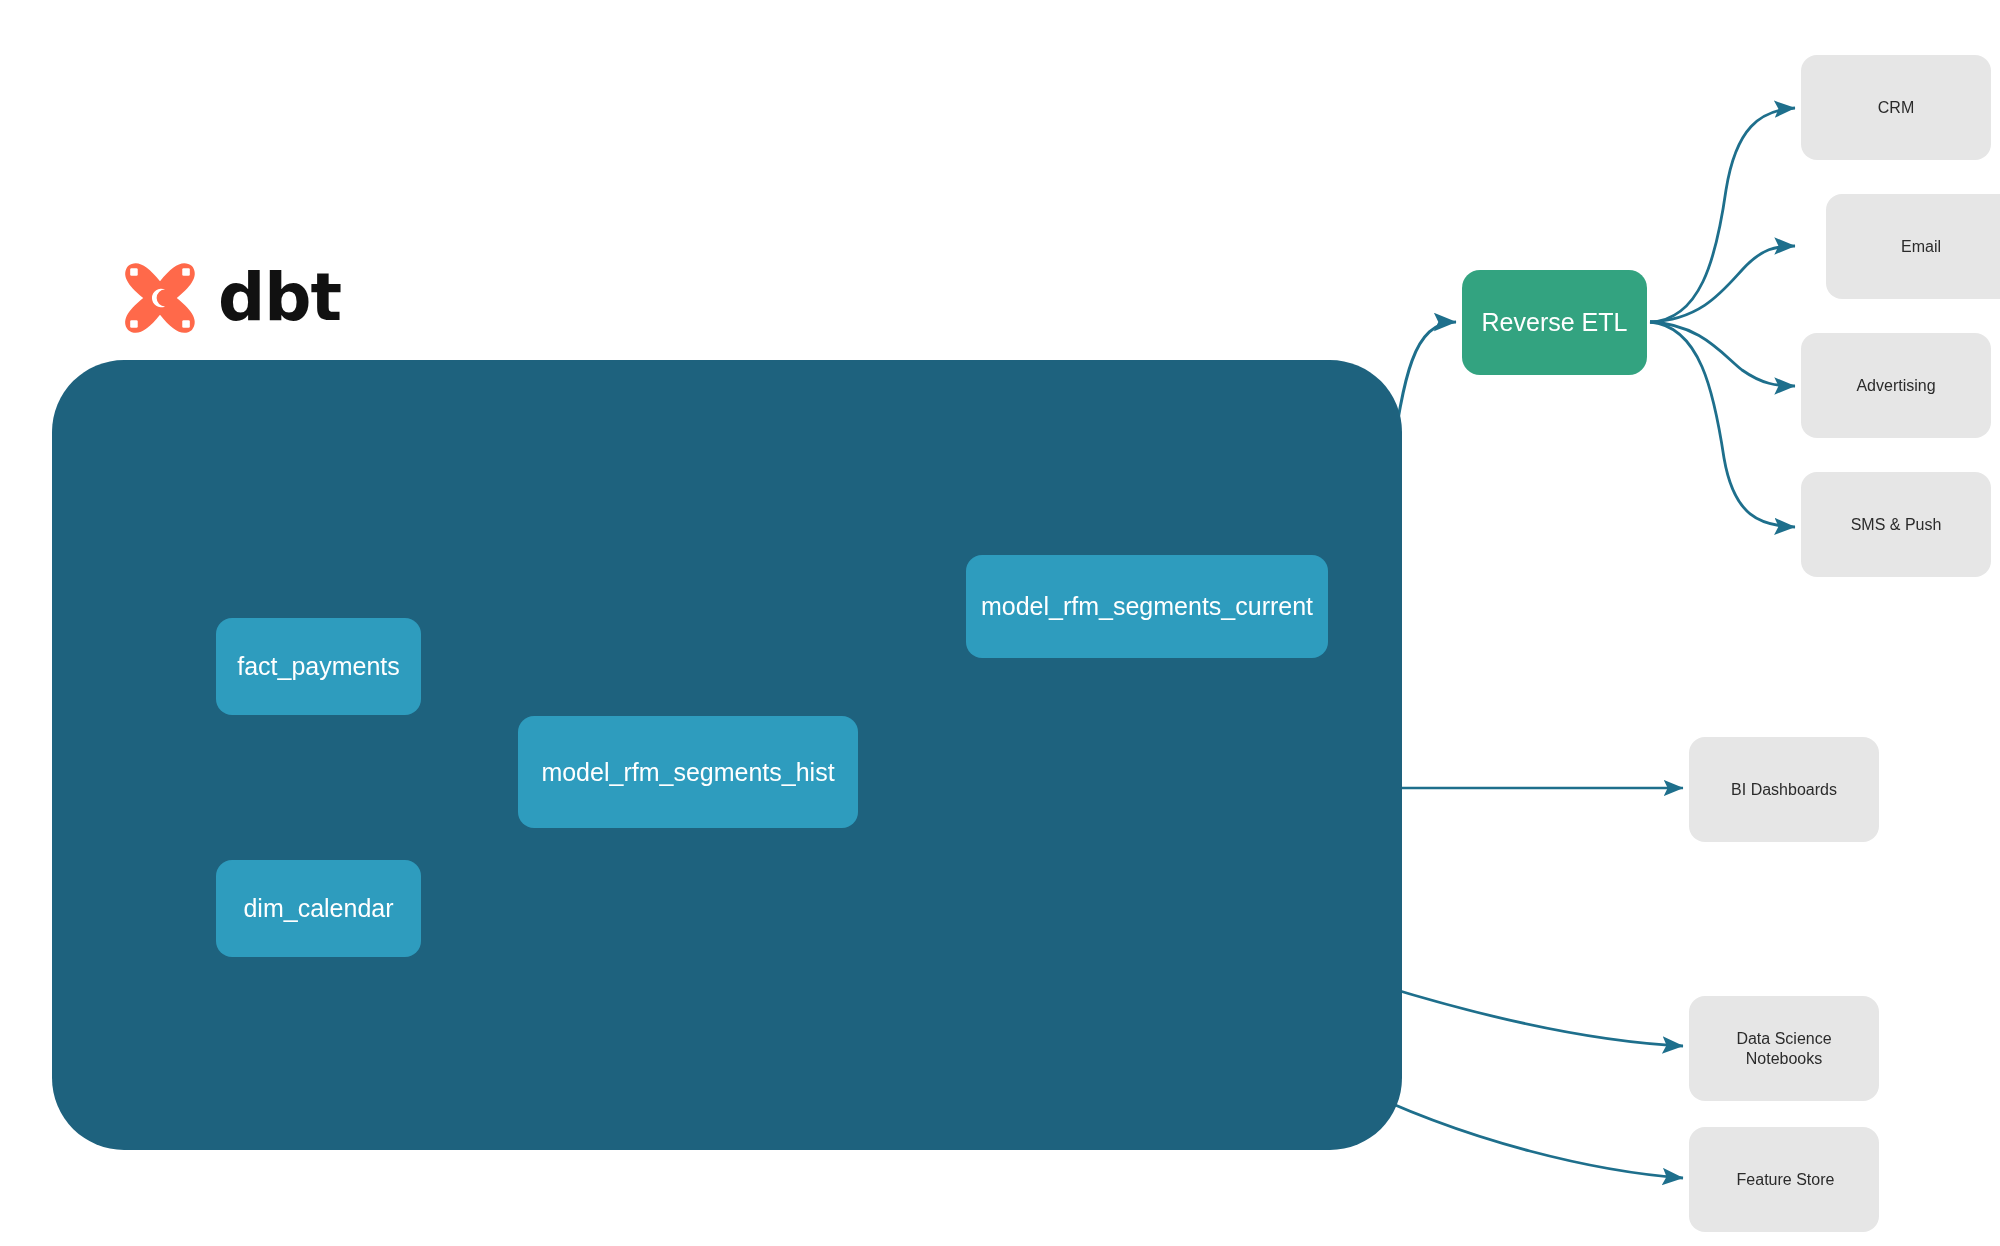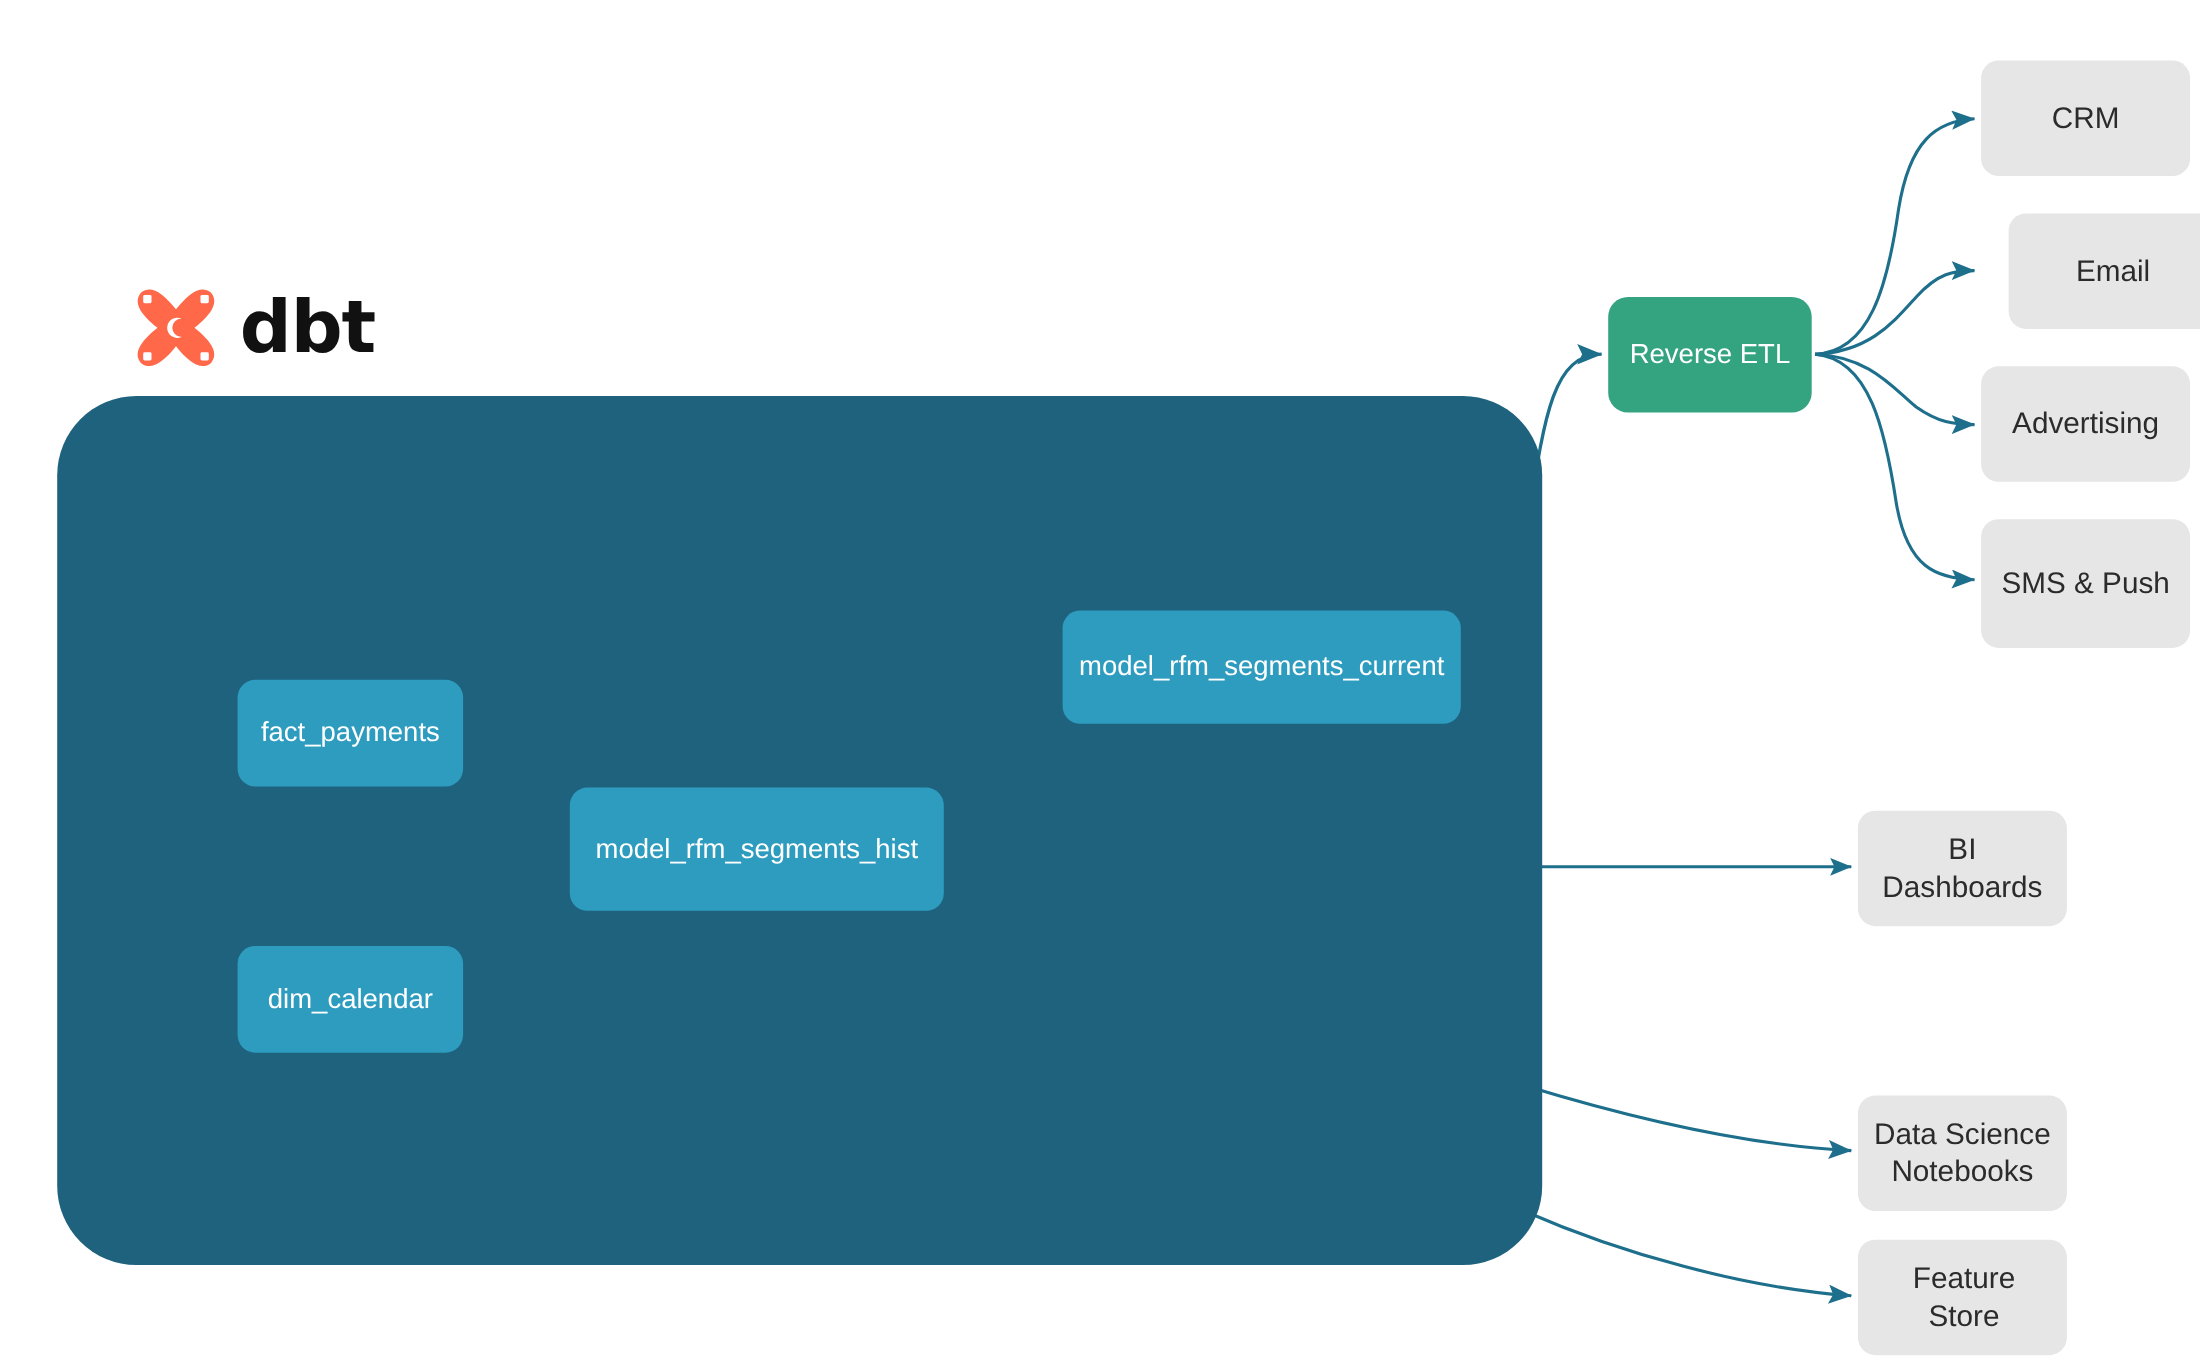--- a/index.html
+++ b/index.html
@@ -74,34 +74,34 @@
   .node-service {
     background: #33A380;
     color: #ffffff;
     border-radius: 18px;
     font-size: 25px;
   }
   .node-dest {
     background: #E6E6E6;
     color: #2B2B2B;
     border-radius: 16px;
-    font-size: 27px;
+    font-size: 16px;
     line-height: 1.25;
   }
 
   #node-fact-payments   { left: 172px;  top: 618px;  width: 205px; height: 97px; }
   #node-dim-calendar    { left: 172px;  top: 860px;  width: 205px; height: 97px; }
   #node-rfm-hist        { left: 474px;  top: 716px;  width: 340px; height: 112px; }
   #node-rfm-current     { left: 922px;  top: 555px;  width: 362px; height: 103px; }
   #node-reverse-etl     { left: 1462px; top: 270px;  width: 185px; height: 105px; }
 
   #node-crm             { left: 1801px; top: 55px;   width: 190px; height: 105px; }
   #node-email           { left: 1826px; top: 194px;  width: 190px; height: 105px; }
   #node-advertising     { left: 1801px; top: 333px;  width: 190px; height: 105px; }
-  #node-sms-push        { left: 1801px; top: 472px;  width: 190px; height: 117px; }
+  #node-sms-push        { left: 1801px; top: 472px;  width: 190px; height: 105px; }
   #node-bi-dashboards   { left: 1689px; top: 737px;  width: 190px; height: 105px; }
   #node-ds-notebooks    { left: 1689px; top: 996px;  width: 190px; height: 105px; }
   #node-feature-store   { left: 1689px; top: 1127px; width: 190px; height: 105px; padding-left: 17px; }
 </style>
 </head>
 <body>
 
 <div id="canvas">
 
   <svg id="edges" viewBox="0 0 2000 1246" xmlns="http://www.w3.org/2000/svg">

